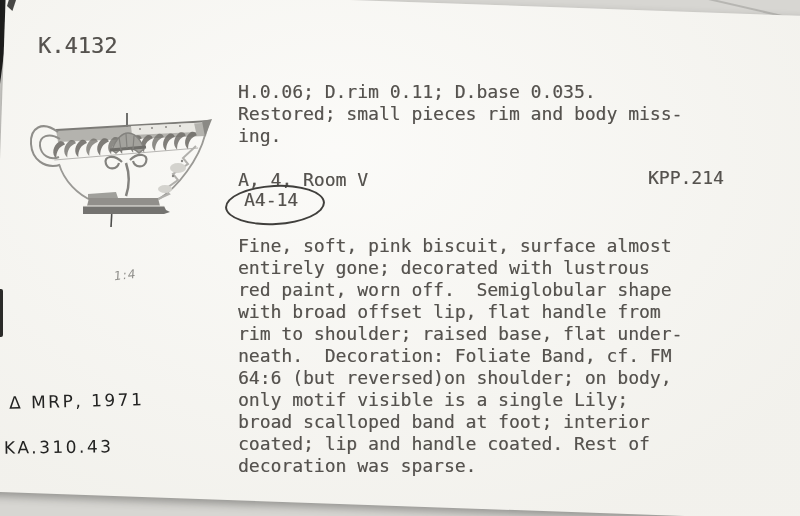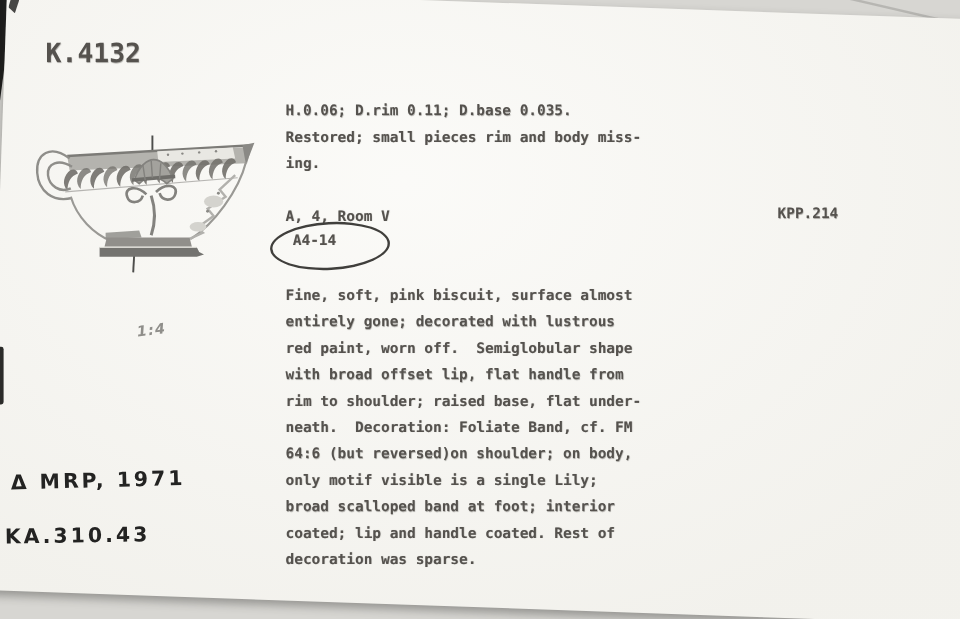--- a/index.html
+++ b/index.html
@@ -31,24 +31,24 @@
   
   #card {
     position:absolute; left:6px; top:-12px; width:840px; height:504px;
     background:#f7f6f1;
     background-image:radial-gradient(ellipse at 40% 30%, rgba(255,255,255,0.5), rgba(0,0,0,0.02) 80%);
     transform:rotate(2deg); transform-origin:0 0;
     box-shadow:0 4px 8px rgba(50,50,48,0.40);
     z-index:2;
   }
   
-  #content { position:absolute; inset:0; z-index:4;font-weight:bold; }
+  #content { position:absolute; inset:0; z-index:4; }
 
   .typed {
-    color:#55524e; font-size:12px; line-height:22px; white-space:pre;
+    color:#55524e; font-size:18px; line-height:22px; white-space:pre;
     text-shadow:0.4px 0.4px 0.6px rgba(85,82,78,0.45);
   }
   .typed-header { font-size:22px; line-height:24px; }
   #catalog-number { position:absolute; left:38px; top:34px; }
   #card-title     { position:absolute; left:583px; top:34px; }
   #typed-block    { position:absolute; left:238px; top:81px; }
   .typed-line { height:22px; }
   #kpp-ref    { position:absolute; left:648px; top:167px; }
   #find-number-text { position:absolute; left:244px; top:189px; }
   #find-number-ellipse {

